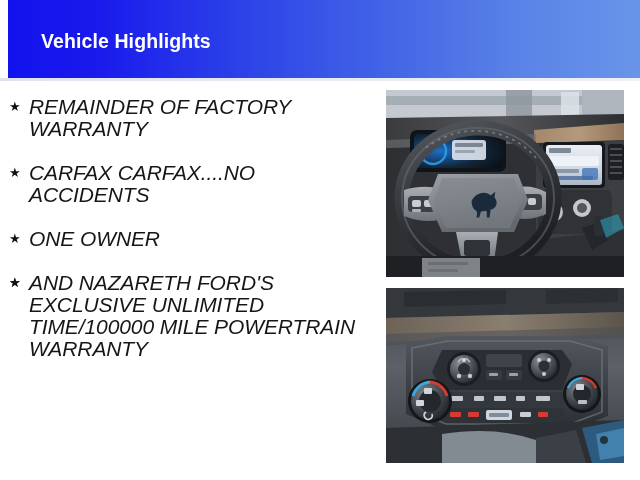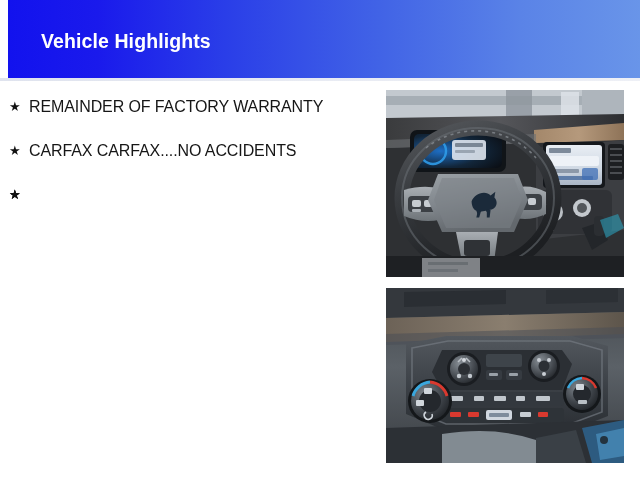--- a/index.html
+++ b/index.html
@@ -58,25 +58,26 @@
   }
   .bullet-star {
     position: absolute;
     left: 9px;
     top: 0px;
     font-size: 13px;
     line-height: 22px;
     color: #111111;
   }
   .highlight-text {
-    font-size: 16px;
+    font-size: 21px;
     line-height: 22px;
     color: #161616;
     letter-spacing: -0.1px;
     white-space: pre-line;
+    font-style: italic;
   }
 
   
   .photo {
     position: absolute;
     overflow: hidden;
     background: #8a8f96;
   }
   #photo-interior-steering-wheel {
     left: 386px;
@@ -107,28 +108,30 @@
     <span class="highlight-text">REMAINDER OF FACTORY WARRANTY</span>
   </div>
 
   <div class="highlight-item">
     <span class="bullet-star">★</span>
     <span class="highlight-text">CARFAX CARFAX....NO ACCIDENTS</span>
   </div>
 
   <div class="highlight-item">
     <span class="bullet-star">★</span>
-  </div>
-
-  <div class="highlight-item">
-    <span class="bullet-star">★</span>
-  </div>
-
-  <div class="highlight-item">
-    <span class="bullet-star">★</span>
+    <span class="highlight-text">ONE OWNER</span>
+  </div>
+
+  <div class="highlight-item">
+    <span class="bullet-star">★</span>
+  </div>
+
+  <div class="highlight-item">
+    <span class="bullet-star">★</span>
+    <span class="highlight-text">AND NAZARETH FORD'S EXCLUSIVE UNLIMITED TIME/100000 MILE POWERTRAIN WARRANTY</span>
   </div>
 
 </div>
 
 <div class="photo" id="photo-interior-steering-wheel">
   <svg viewBox="0 0 238 187" preserveAspectRatio="none">
     <defs>
       <linearGradient id="g-wind" x1="0" y1="0" x2="0" y2="1">
         <stop offset="0%" stop-color="#c8cdd2"></stop>
         <stop offset="55%" stop-color="#aeb4ba"></stop>

